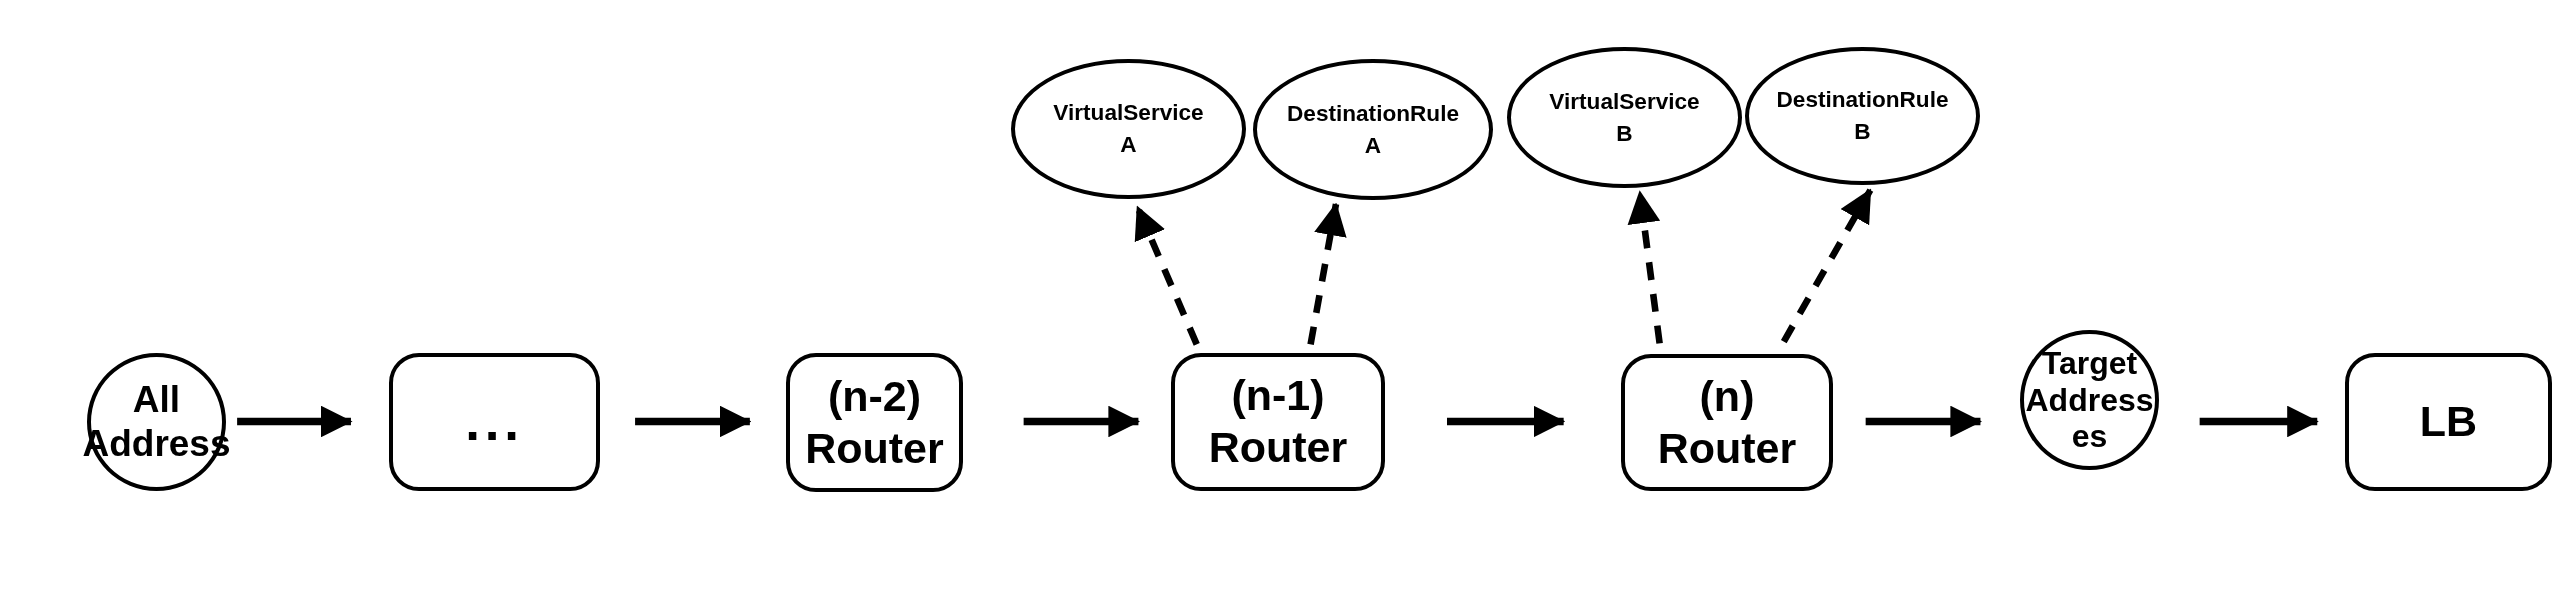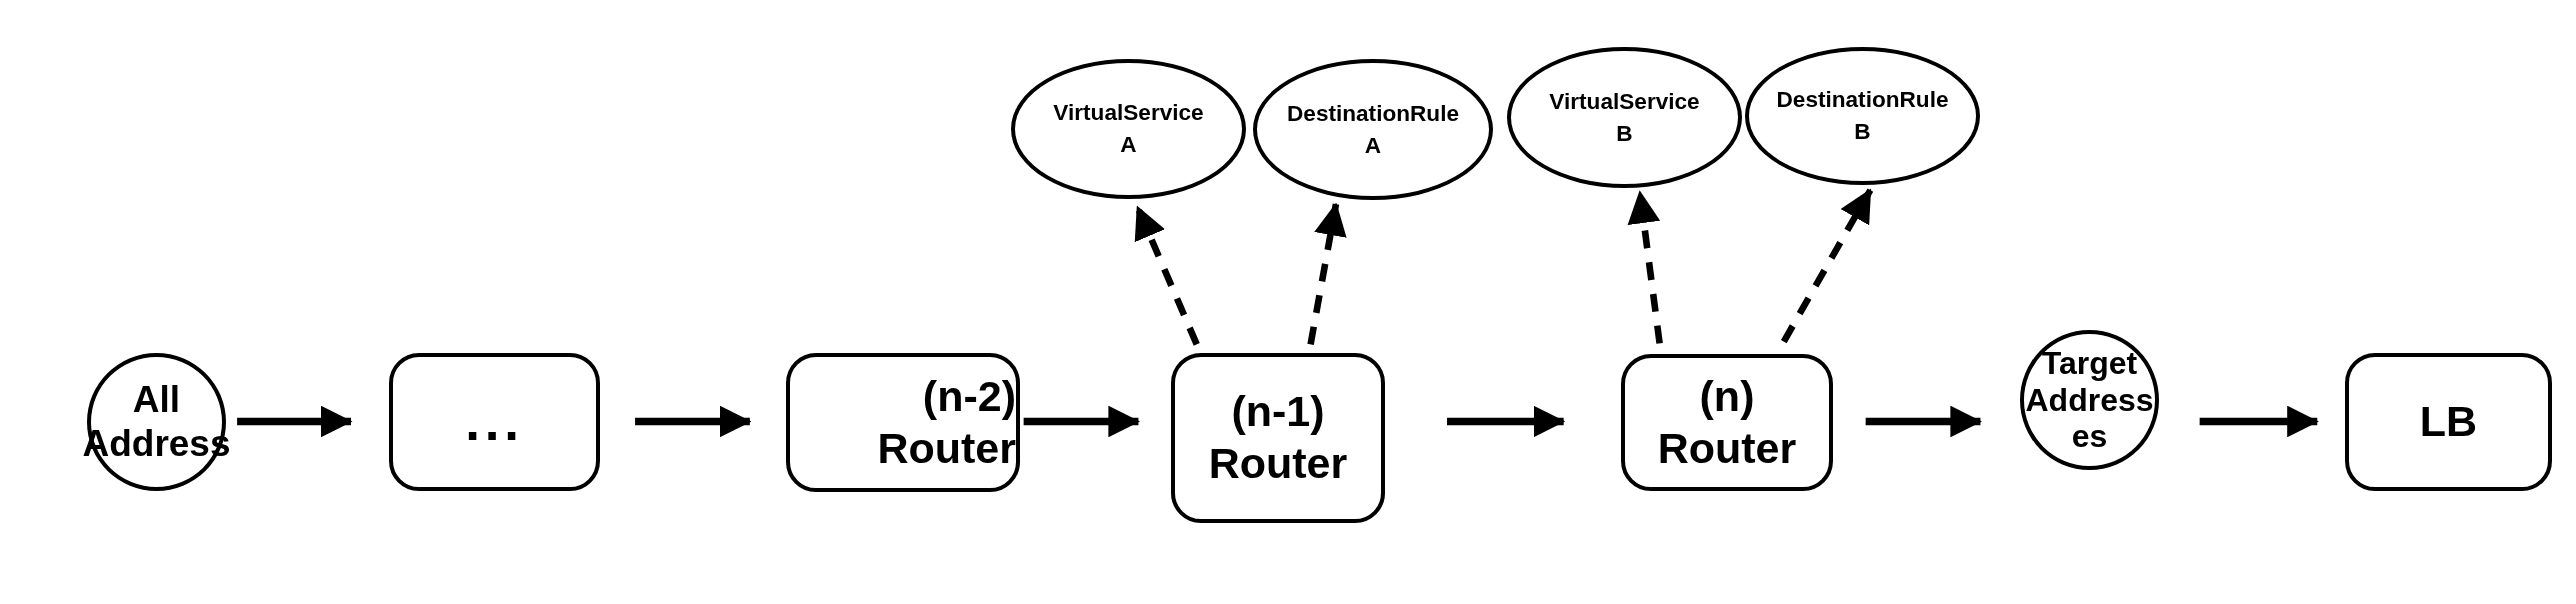--- a/index.html
+++ b/index.html
@@ -82,26 +82,26 @@
 
   <div class="node circle" style="left:87px; top:353px; width:139px; height:138px; font-size:37px;">
     <div class="ln">All</div>
     <div class="ln">Address</div>
   </div>
 
   <div class="node rect" style="left:389px; top:353px; width:211px; height:138px; font-size:53px;">
     <div class="ln ellipsis-text">...</div>
   </div>
 
-  <div class="node rect" style="left:786px; top:353px; width:234px; height:139px; font-size:43px;align-items:flex-end;">
+  <div class="node rect" style="left:786px; top:353px; width:177px; height:139px; font-size:43px;">
     <div class="ln">(n-2)</div>
     <div class="ln">Router</div>
   </div>
 
-  <div class="node rect" style="left:1171px; top:353px; width:214px; height:170px; font-size:43px;">
+  <div class="node rect" style="left:1171px; top:353px; width:214px; height:138px; font-size:43px;">
     <div class="ln">(n-1)</div>
     <div class="ln">Router</div>
   </div>
 
   <div class="node rect" style="left:1621px; top:354px; width:212px; height:137px; font-size:43px;">
     <div class="ln">(n)</div>
     <div class="ln">Router</div>
   </div>
 
   <div class="node circle" style="left:2020px; top:330px; width:139px; height:140px; font-size:32px;justify-content:center;">

